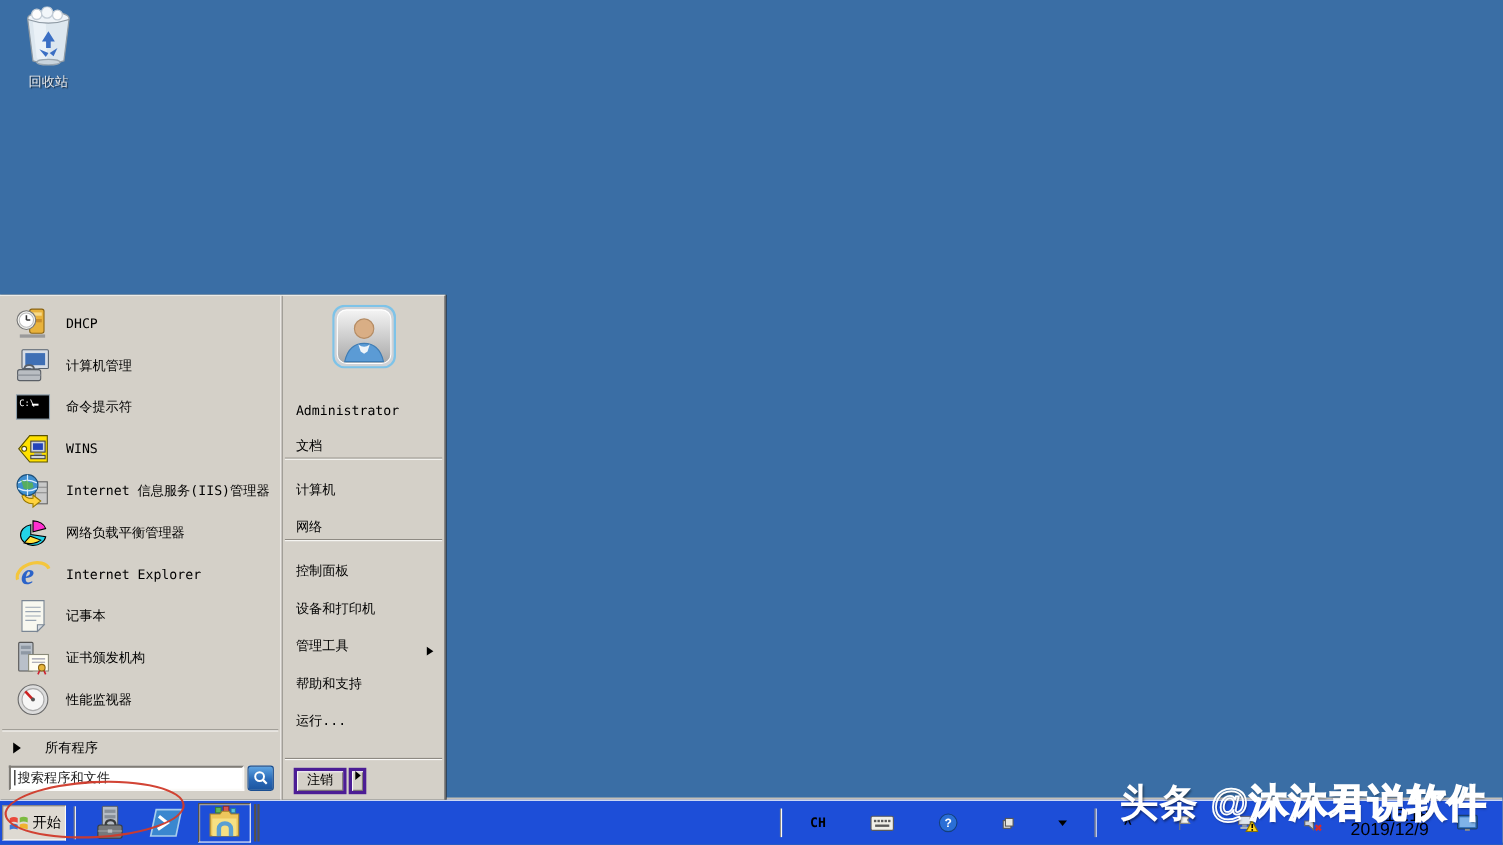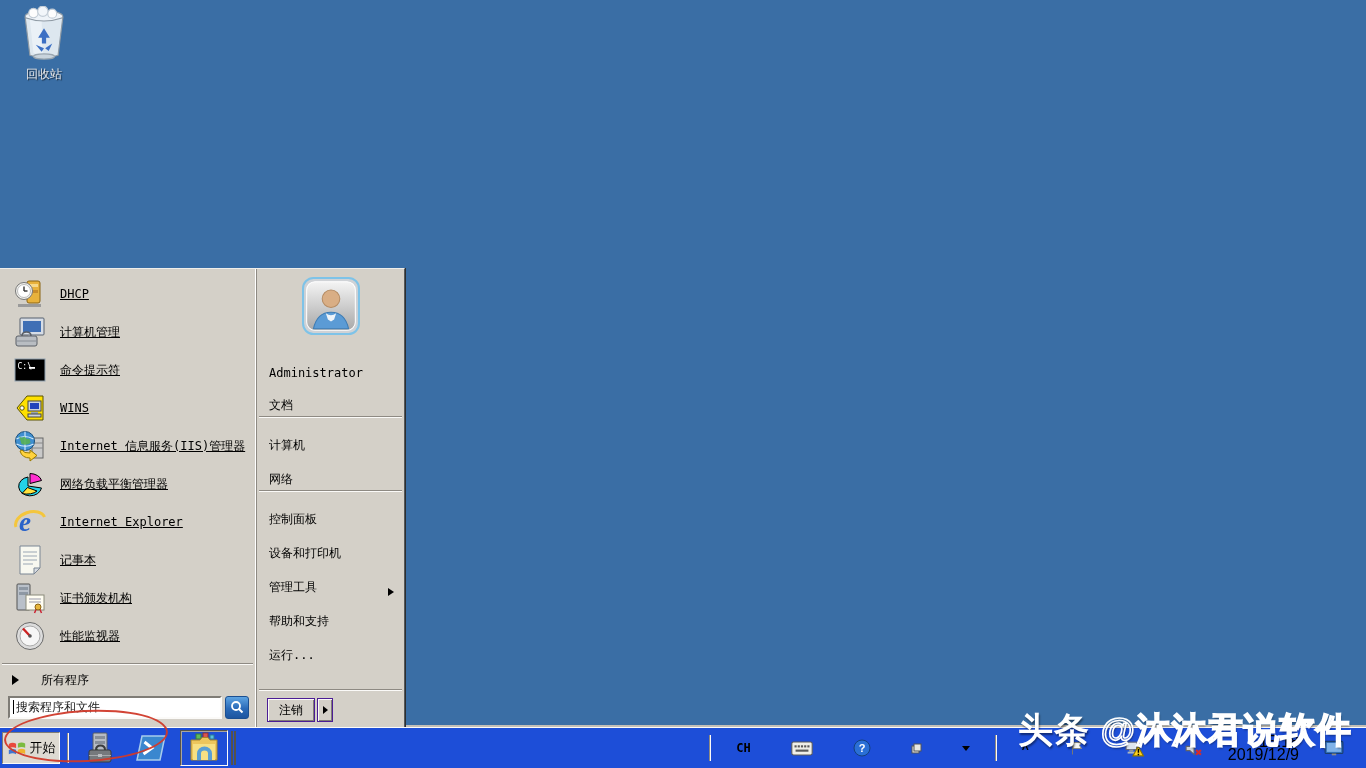--- a/index.html
+++ b/index.html
@@ -30,21 +30,21 @@
     box-shadow:1px 0 0 #2c2e30;
     display:flex; z-index:40;
   }
   .menu-left {
     width:256px; display:flex; flex-direction:column;
     border-right:1px solid #fff;
   }
   .menu-left-list { padding-top:6px; flex:1; }
   .program-item {
     height:38px; display:flex; align-items:center;
-    padding:0 6px 0 14px; gap:14px; cursor:pointer;text-decoration:underline;
+    padding:0 6px 0 14px; gap:14px; cursor:pointer;
   }
   .program-item .p-icon { width:32px; height:32px; flex:0 0 32px; }
   .menu-label { font-family:"DejaVu Sans Mono", monospace; font-size:12px; white-space:nowrap; }
 
   .h-sep {
     height:2px; margin:2px 2px;
     border-top:1px solid #8e8a83; border-bottom:1px solid #fbfaf8;
   }
   .all-programs {
     height:26px; display:flex; align-items:center; gap:22px;
@@ -82,23 +82,23 @@
     cursor:pointer; white-space:nowrap;
   }
   .right-item .menu-label { font-family:"DejaVu Sans Mono", monospace; }
   .right-item .sub-arrow { margin-left:auto; width:0; height:0;
     border-top:4px solid transparent; border-bottom:4px solid transparent;
     border-left:6px solid #000; }
   .user-name { height:30px; margin-top:12px; }
   .logoff-block { margin-top:auto; }
   .logoff-row { height:34px; display:flex; align-items:center; padding-left:10px; }
   .btn3d {
-    background:#d4d0c8; border:1px solid #4c1d95; cursor:pointer;
+    background:#d4d0c8; border:3px solid #4c1d95; cursor:pointer;
     box-shadow:inset 1px 1px 0 #fbfaf8, inset -1px -1px 0 #807c76;
-    height:24px; display:flex; align-items:center; justify-content:center;
+    height:24px; display:flex; align-items:flex-start; justify-content:center;
     font-family:Liberation Mono, monospace; font-size:12px;
   }
   .logoff-btn { width:48px; }
   .logoff-arrow-btn { width:16px; margin-left:2px; }
   .logoff-arrow-btn .tri-right { border-left-width:5px; border-top-width:4px; border-bottom-width:4px; }
 
   
   .taskbar {
     position:absolute; left:0; bottom:0; width:1366px; height:41px;
     background:#1d4ed8; border-top:1px solid #fbfaf8;

